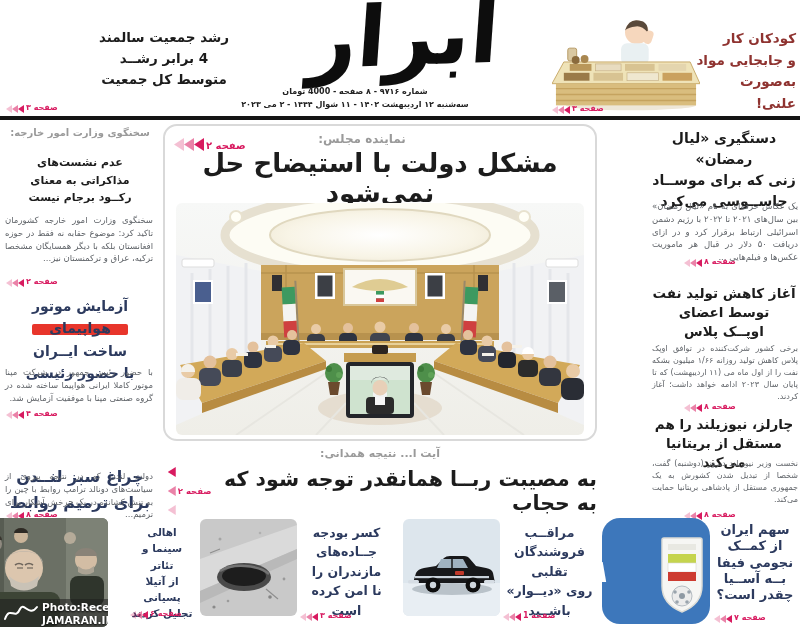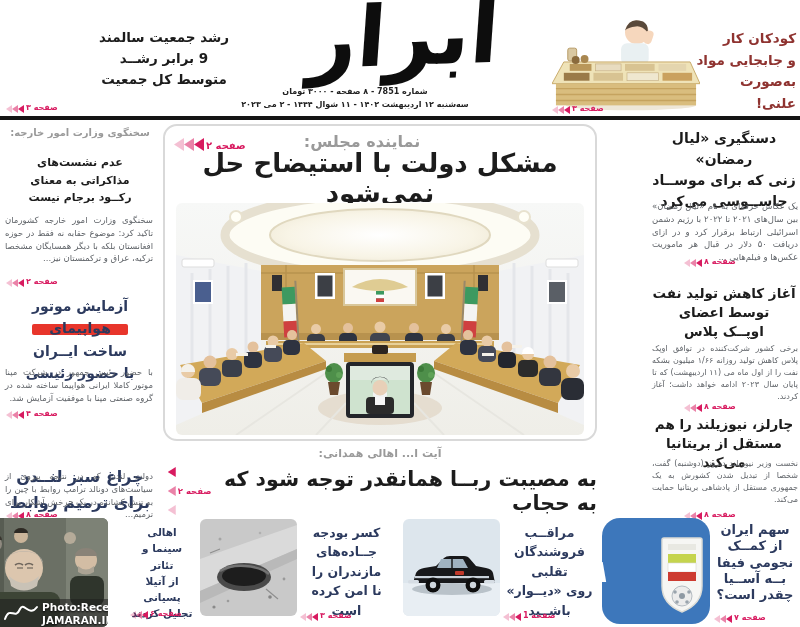--- a/index.html
+++ b/index.html
@@ -28,31 +28,31 @@
   .photo{border-radius:6px;overflow:hidden;}
   .credit{color:#fff;font-weight:700;font-size:10.5px;line-height:1.25;text-shadow:0 1px 2px #000;}
   .redband{position:absolute;background:#e8352b;height:11px;border-radius:2px;}
   svg{display:block;}
 </style>
 </head>
 <body>
 
 <div class="abs t-c" style="left:78px;top:27px;width:172px;font-size:13.5px;line-height:1.55;font-weight:900;color:#1c1c1c;">
   <div class="ml">رشد جمعیت سالمند
-9 برابر رشــد
+4 برابر رشــد
 متوسط کل جمعیت</div>
 </div>
 <div class="abs marker" style="left:6px;top:98px;">
   <span class="txt">صفحه ۳</span>
   <span><span class="chev"></span><span class="chev c2"></span><span class="chev c3"></span></span>
 </div>
 
 <div class="abs t-c masthead" style="left:268px;top:-8px;width:272px;font-size:84px;line-height:1.05;">ابرار</div>
 <div class="abs t-c" style="left:238px;top:86px;width:234px;font-size:8px;line-height:1.6;color:#222;font-weight:700;">
-  <div>شماره 7851 - ۸ صفحه - ۳۰۰۰ تومان</div>
+  <div>شماره ۹۷۱۶ - ۸ صفحه - 4000 تومان</div>
   <div>سه‌شنبه ۱۲ اردیبهشت ۱۴۰۲ - ۱۱ شوال ۱۴۴۴ - ۲ می ۲۰۲۳</div>
 </div>
 
 <div class="abs" style="left:552px;top:6px;width:148px;height:106px;">
   <svg width="148" height="106" viewBox="0 0 150 106">
     <ellipse cx="80" cy="100" rx="66" ry="5" fill="#eee7d8"></ellipse>
     <circle cx="86" cy="26" r="12" fill="#f6d7bd"></circle>
     <path d="M74,24 q4,-12 14,-10 q10,1 9,12 q-6,-7 -12,-6 q-8,1 -11,4z" fill="#59493b"></path>
     <rect x="94" y="24" width="8" height="14" rx="4" fill="#f6d7bd" transform="rotate(18 98 31)"></rect>
     <rect x="70" y="37" width="28" height="22" rx="6" fill="#e9f0f2"></rect>
@@ -84,21 +84,21 @@
   <span><span class="chev"></span><span class="chev c2"></span><span class="chev c3"></span></span>
 </div>
 
 <div class="abs rule" style="left:0;top:116px;width:800px;height:4px;"></div>
 
 <div class="abs lead-box" style="left:163px;top:124px;width:430px;height:313px;"></div>
 <div class="abs marker big" style="left:174px;top:136px;">
   <span class="txt">صفحه ۲</span>
   <span><span class="chev"></span><span class="chev c2"></span><span class="chev c3"></span></span>
 </div>
-<div class="abs t-c kicker" style="left:163px;top:132px;width:398px;font-size:16px;">نماینده مجلس:</div>
+<div class="abs t-c kicker" style="left:163px;top:132px;width:398px;font-size:12px;">نماینده مجلس:</div>
 <div class="abs t-c title" style="left:165px;top:148px;width:430px;font-size:26px;">مشکل دولت با استیضاح حل نمی‌شود</div>
 
 <div class="abs photo" style="left:176px;top:203px;width:408px;height:232px;">
   <svg width="408" height="232" viewBox="0 0 408 232">
     <defs>
       <radialGradient id="glow" cx="50%" cy="50%" r="60%">
         <stop offset="0%" stop-color="#ffffff"></stop>
           <stop offset="70%" stop-color="#f8f4e6"></stop>
           <stop offset="100%" stop-color="#efe9d6"></stop>
       </radialGradient>
@@ -227,21 +227,21 @@
       <rect x="174" y="163" width="60" height="14" fill="#dfeadf"></rect>
       <ellipse cx="204" cy="185" rx="7.5" ry="8" fill="#e8d0b8"></ellipse>
       <path d="M195,181 a9,7 0 0 1 18,0 l-2,-5 a9,6 0 0 0 -14,0z" fill="#15151a"></path>
       <path d="M197,189 q7,7 14,0 v4 q-7,5 -14,0z" fill="#f2f2f2"></path>
       <rect x="190" y="194" width="28" height="17" rx="4" fill="#2b2b2b"></rect>
       <rect x="199" y="194" width="10" height="8" fill="#f5f5f5"></rect>
     </g>
   </svg>
 </div>
 
-<div class="abs t-c kicker" style="left:163px;top:447px;width:434px;font-size:11px;">آیت ا... اهالی همدانی:</div>
+<div class="abs t-c kicker" style="left:163px;top:447px;width:434px;font-size:11px;">آیت ا... نتیجه همدانی:</div>
 <div class="abs" style="left:163px;top:462px;width:434px;display:flex;justify-content:center;align-items:center;gap:8px;">
   <span class="title" style="font-size:20.5px;">به مصیبت ربــا همانقدر توجه شود که به حجاب</span>
   <span class="marker mid">
     <span class="txt">صفحه ۲</span>
     <span><span class="chev"></span><span class="chev c2"></span><span class="chev c3"></span></span>
   </span>
 </div>
 
 <div class="abs t-c kicker" style="left:4px;top:127px;width:152px;font-size:10px;">سخنگوی وزارت امور خارجه:</div>
 <div class="abs t-c title ml" style="left:4px;top:141px;width:152px;font-size:11px;line-height:1.6;margin-top:13px;">عدم نشست‌های

